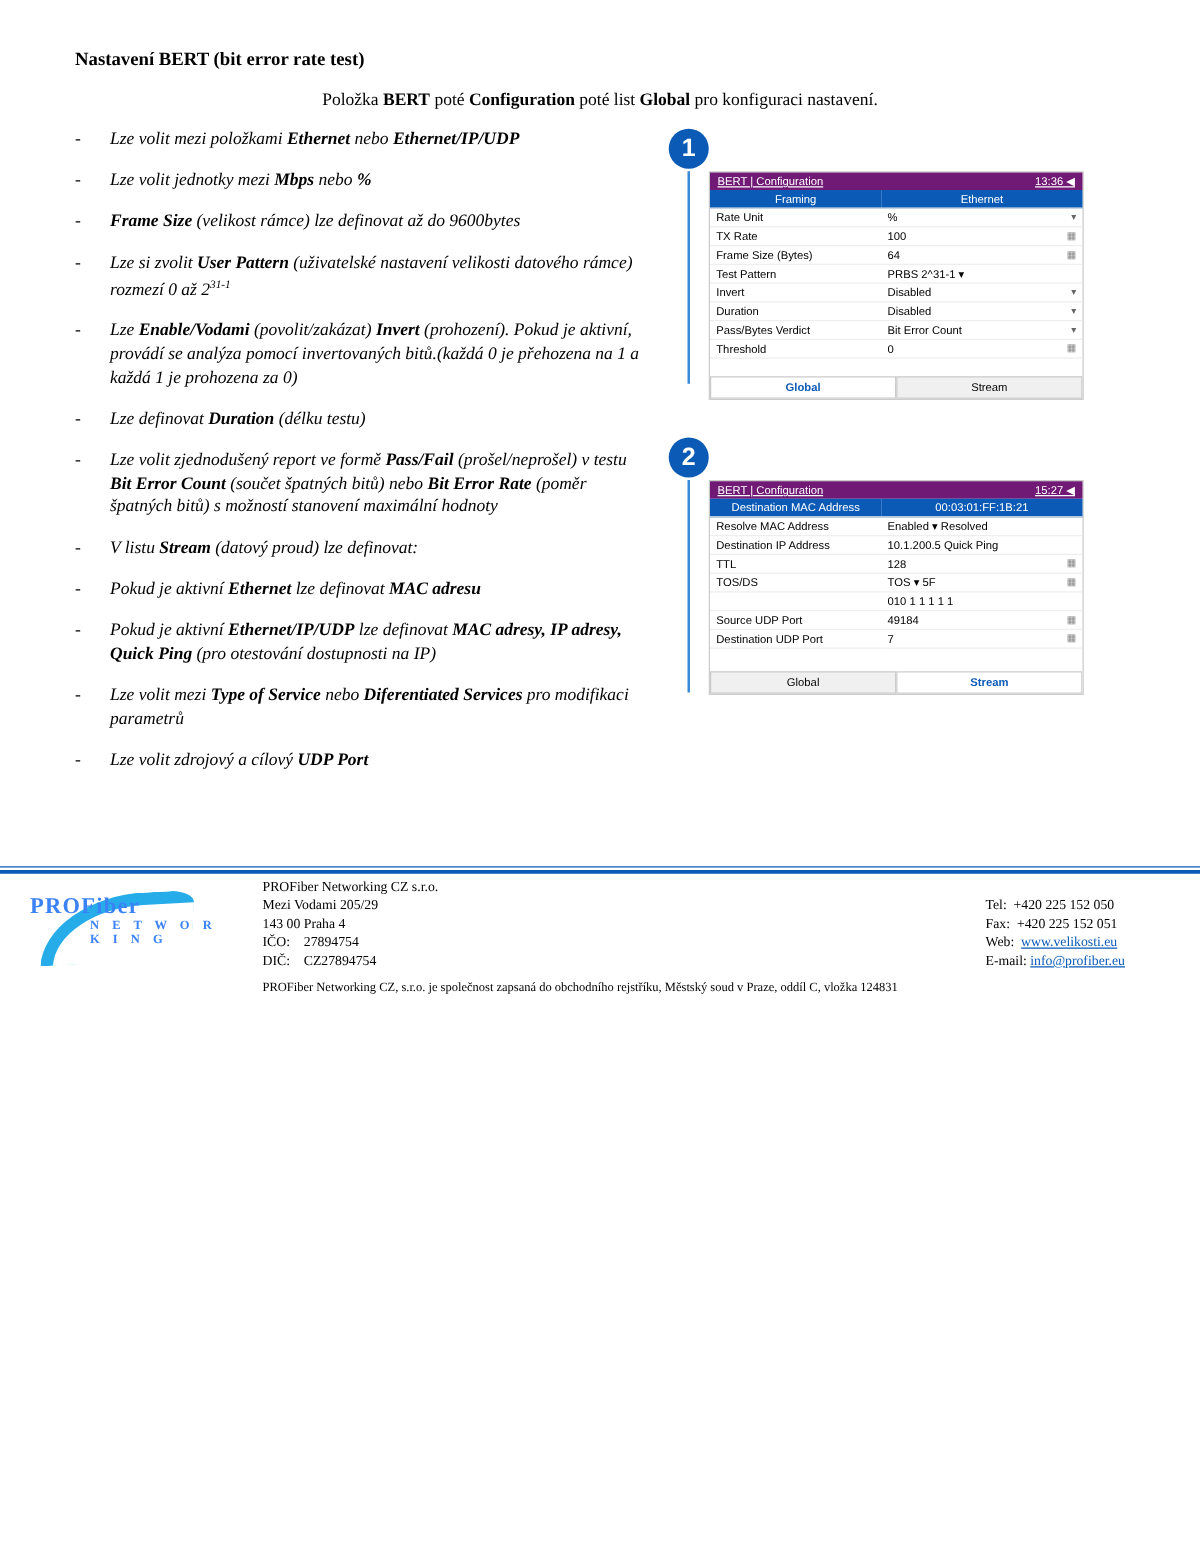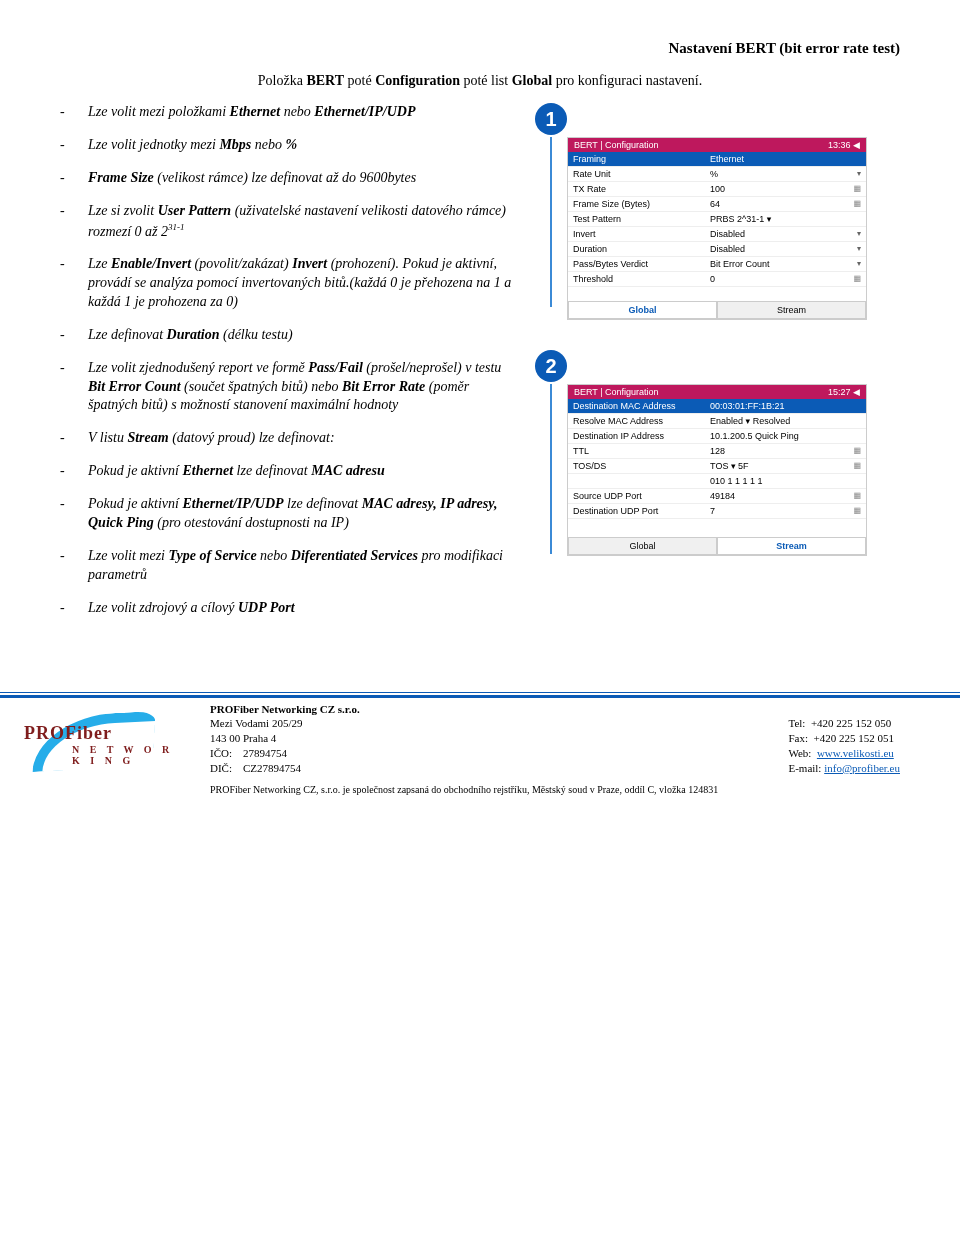--- a/index.html
+++ b/index.html
@@ -1,55 +1,55 @@
 <!DOCTYPE html>
 <html><head>
 <meta charset="utf-8">
 <style>
   * { box-sizing: border-box; margin: 0; padding: 0; }
   body { font-family: "Times New Roman", serif; font-size: 14px; color: #000; background: #fff; width: 960px; }
   .page { padding: 40px 60px 20px 60px; }
-  .title { font-weight: bold; font-size: 15px; margin-bottom: 16px; text-align: right; }
+  .title { font-weight: bold; font-size: 15px; margin-bottom: 16px; }
   .intro { margin-bottom: 14px; text-align: center; }
   .content-row { display: flex; gap: 20px; }
   .left-col { flex: 1 1 430px; }
   .right-col { flex: 0 0 365px; }
   .bullet-list { list-style: none; }
   .bullet-list li { display: flex; margin-bottom: 14px; line-height: 1.35; }
   .bullet-list li .dash { flex: 0 0 28px; text-align: left; }
   .bullet-list li .txt { flex: 1; font-style: italic; }
   .b { font-weight: bold; }
   sup { font-size: 9px; vertical-align: super; }
 
   .callout-block { margin-bottom: 30px; }
   .callout-row { display: flex; align-items: flex-start; }
   .num-circle { width: 32px; height: 32px; border-radius: 50%; background: #0b5bb6; color: #fff; font-weight: bold; font-size: 20px; display: flex; align-items: center; justify-content: center; font-family: Arial, sans-serif; flex-shrink: 0; }
   .shot-wrap { flex: 1; }
   .shot { border: 1px solid #ccc; background: #fff; font-family: Arial, sans-serif; font-size: 9px; width: 300px; margin-top: 34px; }
-  .shot-hdr { background: #be185d; color: #fff; display: flex; justify-content: space-between; padding: 2px 6px; font-size: 9px; }
+  .shot-hdr { background: #701a75; color: #fff; display: flex; justify-content: space-between; padding: 2px 6px; font-size: 9px; text-decoration: underline; }
   .shot-table { width: 100%; border-collapse: collapse; }
   .shot-table td { padding: 2px 5px; border-bottom: 1px solid #eee; font-size: 9px; }
   .shot-table td:first-child { width: 46%; }
-  .hl td { background: #0b5bb6; color: #fff; }
+  .hl td { background: #0b5bb6; color: #fff; text-align: center; }
   .shot-tabs { display: flex; }
   .shot-tabs div { flex: 1; text-align: center; padding: 3px 0; background: #f0f0f0; border: 1px solid #ccc; font-size: 9px; }
   .shot-tabs .active { color: #0b5bb6; font-weight: bold; background: #fff; }
   .spin { display: inline-block; float: right; color: #888; font-size: 8px; }
   .dd { display: inline-block; float: right; color: #666; font-size: 8px; }
   .footer { display: flex; width:100%; align-items: flex-start; padding: 4px 60px 30px 20px; }
   .logo { flex: 0 0 190px; padding-top: 8px; }
   .logo-img { width: 160px; height: 70px; position: relative; }
   .arc { width: 120px; height: 55px; border: 10px solid #1ba9e8; border-bottom: none; border-right: none; border-top-left-radius: 80px 55px; border-top-right-radius: 20px 10px; transform: skewX(-6deg) rotate(-3deg); position: absolute; top: 4px; left: 14px; opacity: .95; }
-  .logo-text { font-weight: bold; color: #7f1d1d; font-size: 12px; letter-spacing: 0.5px; position: absolute; bottom: 14px; left: 4px; }
+  .logo-text { font-weight: bold; color: #3b82f6; font-size: 12px; letter-spacing: 0.5px; position: absolute; bottom: 24px; left: 4px; }
   .logo-text .lg { font-size: 18px; letter-spacing: 1px; }
   .logo-text .sm { font-size: 10px; letter-spacing: 4px; display:block;margin-left:48px; }
   .foot-cols { flex: 1; display: flex; flex-direction: column; }
   .foot-top { display: flex; justify-content: space-between; margin-bottom: 8px; }
   .foot-left, .foot-right { font-size: 11px; line-height: 1.35; }
-  .foot-left .cname { font-weight: bold; }
+  .foot-left .cname { font-weight: normal; }
   .link { color: #0b5bb6; text-decoration: underline; }
   .foot-bottom { font-size: 10px; }
 </style>
 </head>
 <body>
 
 <div class="page">
   <div class="title">Nastavení BERT (bit error rate test)</div>
   <p class="intro">
     <span>Položka </span><span class="b">BERT</span><span> poté </span><span class="b">Configuration</span><span> poté list </span><span class="b">Global</span><span> pro konfiguraci nastavení.</span>
@@ -69,21 +69,21 @@
         <li>
             <span class="dash">-</span>
             <span class="txt"><span class="b">Frame Size</span><span> (velikost rámce) lze definovat až do 9600bytes</span></span>
           </li>
         <li>
             <span class="dash">-</span>
             <span class="txt"><span>Lze si zvolit </span><span class="b">User Pattern</span><span> (uživatelské nastavení velikosti datového rámce) rozmezí 0 až 2</span><sup>31-1</sup></span>
           </li>
         <li>
             <span class="dash">-</span>
-            <span class="txt"><span>Lze </span><span class="b">Enable/Invert</span><span> (povolit/zakázat) </span><span class="b">Invert</span><span> (prohození). Pokud je aktivní, provádí se analýza pomocí invertovaných bitů.(každá 0 je přehozena na 1 a každá 1 je prohozena za 0)</span></span>
+            <span class="txt"><span>Lze </span><span class="b">Enable/Vodami</span><span> (povolit/zakázat) </span><span class="b">Invert</span><span> (prohození). Pokud je aktivní, provádí se analýza pomocí invertovaných bitů.(každá 0 je přehozena na 1 a každá 1 je prohozena za 0)</span></span>
           </li>
         <li>
             <span class="dash">-</span>
             <span class="txt"><span>Lze definovat </span><span class="b">Duration</span><span> (délku testu)</span></span>
           </li>
         <li>
             <span class="dash">-</span>
             <span class="txt"><span>Lze volit zjednodušený report ve formě </span><span class="b">Pass/Fail</span><span> (prošel/neprošel) v testu </span><span class="b">Bit Error Count</span><span> (součet špatných bitů) nebo </span><span class="b">Bit Error Rate</span><span> (poměr špatných bitů) s možností stanovení maximální hodnoty</span></span>
           </li>
         <li>

